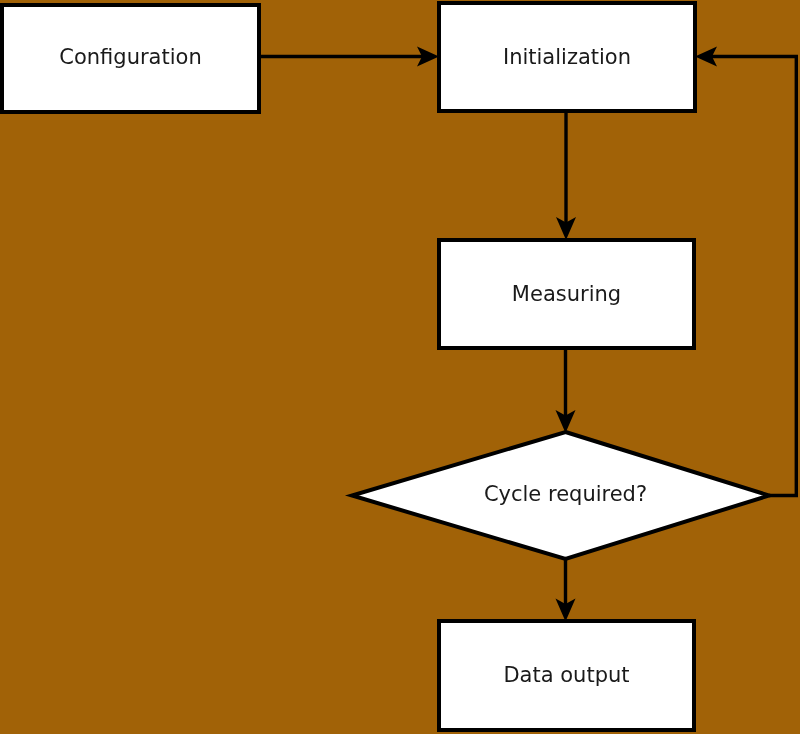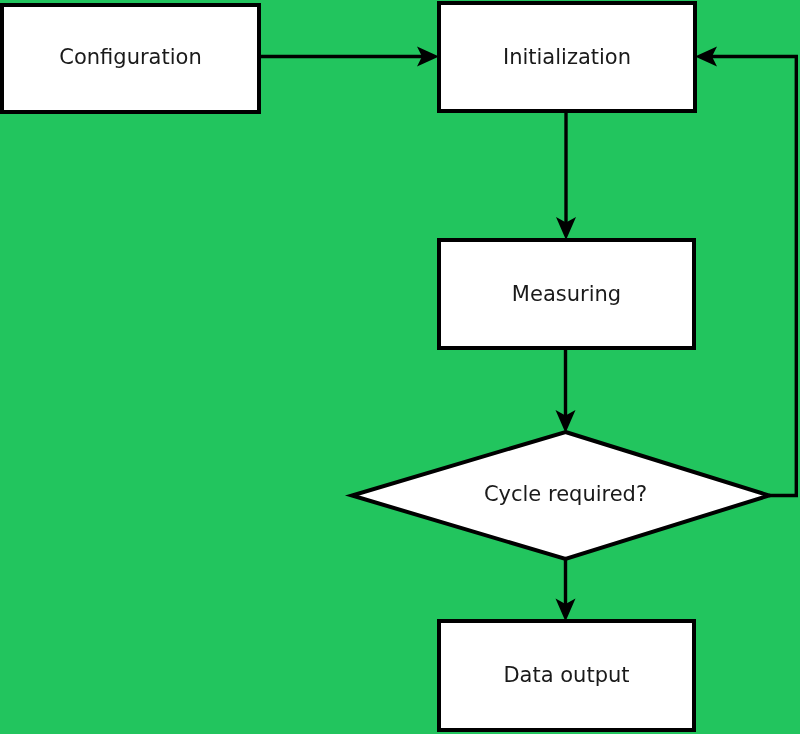--- a/index.html
+++ b/index.html
@@ -5,21 +5,21 @@
 <style>
   html, body {
     margin: 0;
     padding: 0;
     background: #ffffff;
   }
   #diagram-canvas {
     position: relative;
     width: 800px;
     height: 734px;
-    background: #22c55e;
+    background: #a16207;
     overflow: hidden;
     font-family: "DejaVu Sans", "Liberation Sans", sans-serif;
   }
   #flow-svg {
     position: absolute;
     top: 0;
     left: 0;
     width: 800px;
     height: 734px;
     display: block;

